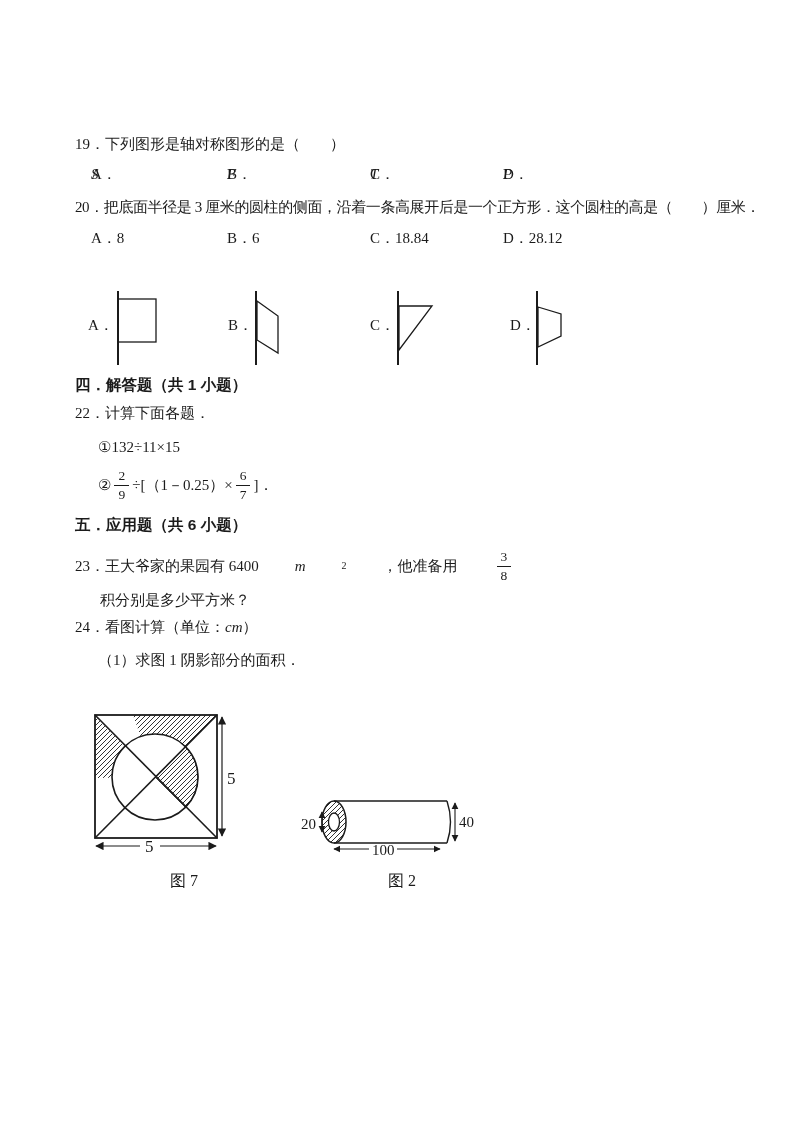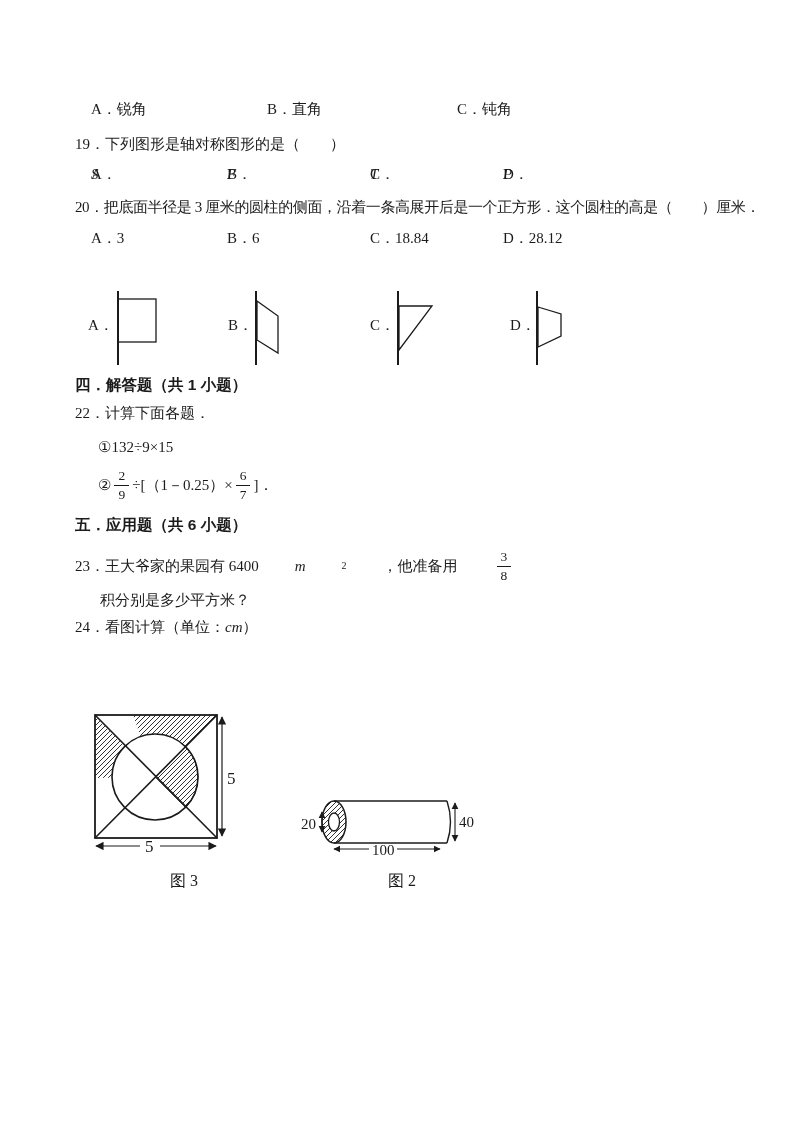--- a/index.html
+++ b/index.html
@@ -20,25 +20,20 @@
   .frac .num{padding:0 4px 2.5px;border-bottom:1.3px solid #1b1b1b;}
   .frac .den{padding:2.5px 4px 0;}
   svg{position:absolute;overflow:visible;}
   svg text{font-family:"Liberation Serif","DejaVu Serif",serif;fill:#1b1b1b;}
 </style>
 </head>
 <body>
 
 <div class="page">
 
-  <div class="optrow" style="top:100px;">
-    <span style="left:91px;">A．锐角</span>
-    <span style="left:267px;">B．直角</span>
-    <span style="left:457px;">C．钝角</span>
-  </div>
 
   <div class="abs" style="left:75px;top:135px;">19．下列图形是轴对称图形的是（　　）</div>
   <div class="optrow" style="top:165px;">
     <span style="left:91px;">
         <span>A．</span>
         <span class="ital">S</span>
       </span>
     <span style="left:227px;">
         <span>B．</span>
         <span class="ital">F</span>
@@ -48,21 +43,21 @@
         <span class="ital">T</span>
       </span>
     <span style="left:503px;">
         <span>D．</span>
         <span class="ital">P</span>
       </span>
   </div>
 
   <div class="abs" style="left:75px;top:198px;letter-spacing:-0.4px;">20．把底面半径是 3 厘米的圆柱的侧面，沿着一条高展开后是一个正方形．这个圆柱的高是（　　）厘米．</div>
   <div class="optrow" style="top:229px;">
-    <span style="left:91px;">A．3</span>
+    <span style="left:91px;">A．8</span>
     <span style="left:227px;">B．6</span>
     <span style="left:370px;">C．18.84</span>
     <span style="left:503px;">D．28.12</span>
   </div>
 
 
   <div class="abs" style="left:0;top:288px;width:100%;height:85px;">
     <span class="abs" style="left:88px;top:28px;">A．</span>
     <svg style="left:110px;top:0;" width="52" height="80">
       <line x1="8" y1="3" x2="8" y2="77" stroke="#1b1b1b" stroke-width="2"></line>
@@ -81,21 +76,21 @@
     <span class="abs" style="left:510px;top:28px;">D．</span>
     <svg style="left:529px;top:0;" width="52" height="80">
       <line x1="8" y1="3" x2="8" y2="77" stroke="#1b1b1b" stroke-width="2"></line>
       <polygon points="9,19 32,26 32,48 9,59" fill="none" stroke="#1b1b1b" stroke-width="1.3"></polygon>
     </svg>
   </div>
 
   <div class="abs sec-title" style="left:75px;top:375px;">四．解答题（共 1 小题）</div>
 
   <div class="abs" style="left:75px;top:404px;">22．计算下面各题．</div>
-  <div class="abs" style="left:98px;top:438px;">①132÷9×15</div>
+  <div class="abs" style="left:98px;top:438px;">①132÷11×15</div>
   <div class="flexrow" style="left:98px;top:462px;height:46px;">
     <span>②</span>
     <span class="frac">
       <span class="num">2</span>
       <span class="den">9</span>
     </span>
     <span>÷[（1－0.25）×</span>
     <span class="frac">
       <span class="num">6</span>
       <span class="den">7</span>
@@ -111,20 +106,21 @@
       <sup>2</sup>
       <span>，他准备用</span>
     <span class="frac">
       <span class="num">3</span>
       <span class="den">8</span>
     </span>
   </div>
   <div class="abs" style="left:100px;top:591px;">积分别是多少平方米？</div>
 
   <div class="abs" style="left:75px;top:618px;"><span>24．看图计算（单位：</span><span class="ital">cm</span><span>）</span></div>
+  <div class="abs" style="left:98px;top:651px;">（1）求图 1 阴影部分的面积．</div>
 
   <svg style="left:88px;top:708px;" width="160" height="158">
     <defs>
       <pattern id="hatch1" patternUnits="userSpaceOnUse" width="5" height="5">
         <path d="M0,5 L5,0" stroke="#1b1b1b" stroke-width="0.9"></path>
       </pattern>
       <marker id="ar1" viewBox="0 0 10 10" refX="9" refY="5" markerWidth="7" markerHeight="7" orient="auto-start-reverse">
         <path d="M0,0 L10,5 L0,10 z" fill="#1b1b1b"></path>
       </marker>
     </defs>
@@ -135,21 +131,21 @@
     <path d="M67,69 L97.4,38.6 A43,43 0 0 1 97.4,99.4 Z" fill="url(#hatch1)" stroke="#1b1b1b" stroke-width="0.8"></path>
     <line x1="7" y1="7" x2="129" y2="130" stroke="#1b1b1b" stroke-width="1.6"></line>
     <line x1="7" y1="130" x2="129" y2="7" stroke="#1b1b1b" stroke-width="1.6"></line>
     <rect x="7" y="7" width="122" height="123" fill="none" stroke="#1b1b1b" stroke-width="1.8"></rect>
     <line x1="134" y1="9" x2="134" y2="128" stroke="#1b1b1b" stroke-width="1.2" marker-start="url(#ar1)" marker-end="url(#ar1)"></line>
     <text x="139" y="76" font-size="17">5</text>
     <line x1="8" y1="138" x2="52" y2="138" stroke="#1b1b1b" stroke-width="1.2" marker-start="url(#ar1)"></line>
     <line x1="72" y1="138" x2="128" y2="138" stroke="#1b1b1b" stroke-width="1.2" marker-end="url(#ar1)"></line>
     <text x="57" y="144" font-size="17">5</text>
   </svg>
-  <div class="abs" style="left:170px;top:871px;font-size:16px;">图 3</div>
+  <div class="abs" style="left:170px;top:871px;font-size:16px;">图 7</div>
 
   <svg style="left:293px;top:785px;" width="200" height="85">
     <defs>
       <pattern id="hatch2" patternUnits="userSpaceOnUse" width="5" height="5">
         <path d="M0,5 L5,0" stroke="#1b1b1b" stroke-width="0.9"></path>
       </pattern>
       <marker id="ar2" viewBox="0 0 10 10" refX="9" refY="5" markerWidth="6.5" markerHeight="6.5" orient="auto-start-reverse">
         <path d="M0,0 L10,5 L0,10 z" fill="#1b1b1b"></path>
       </marker>
     </defs>

